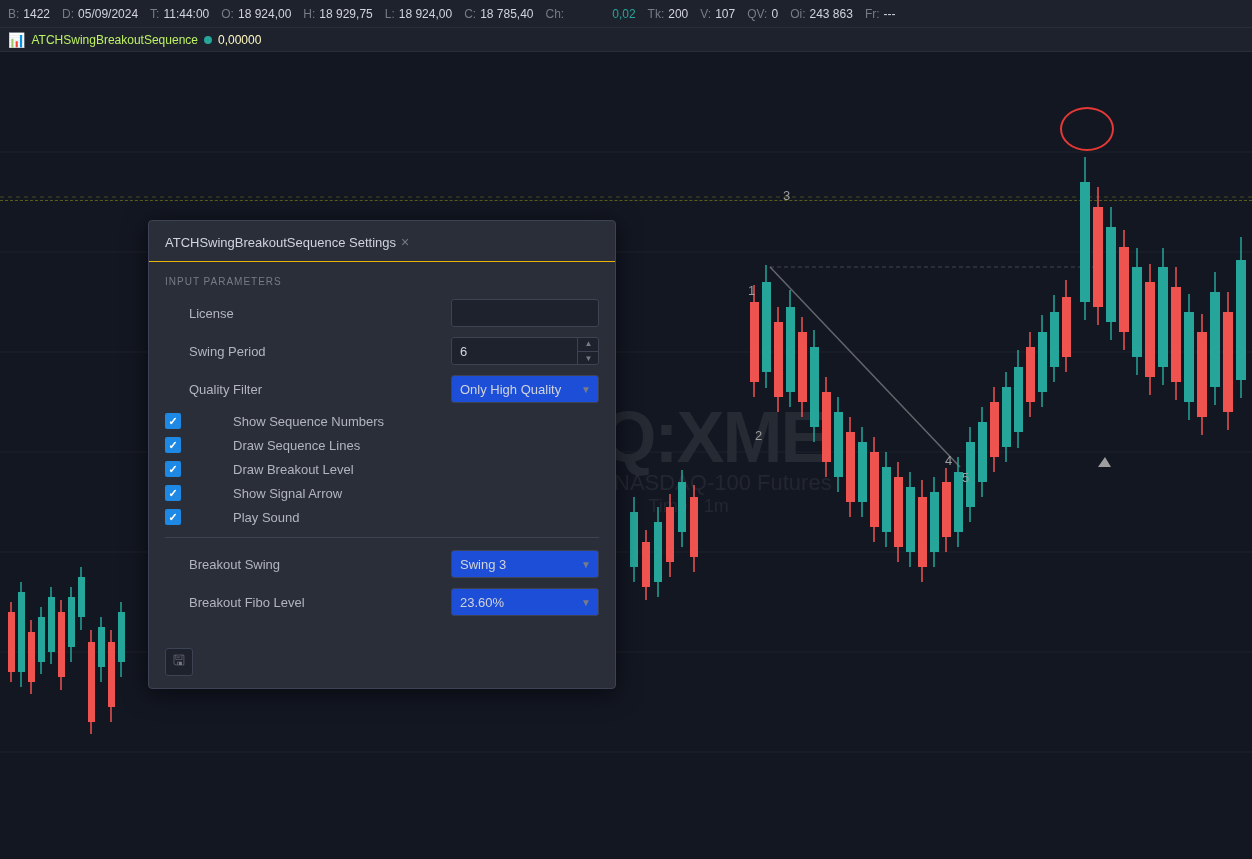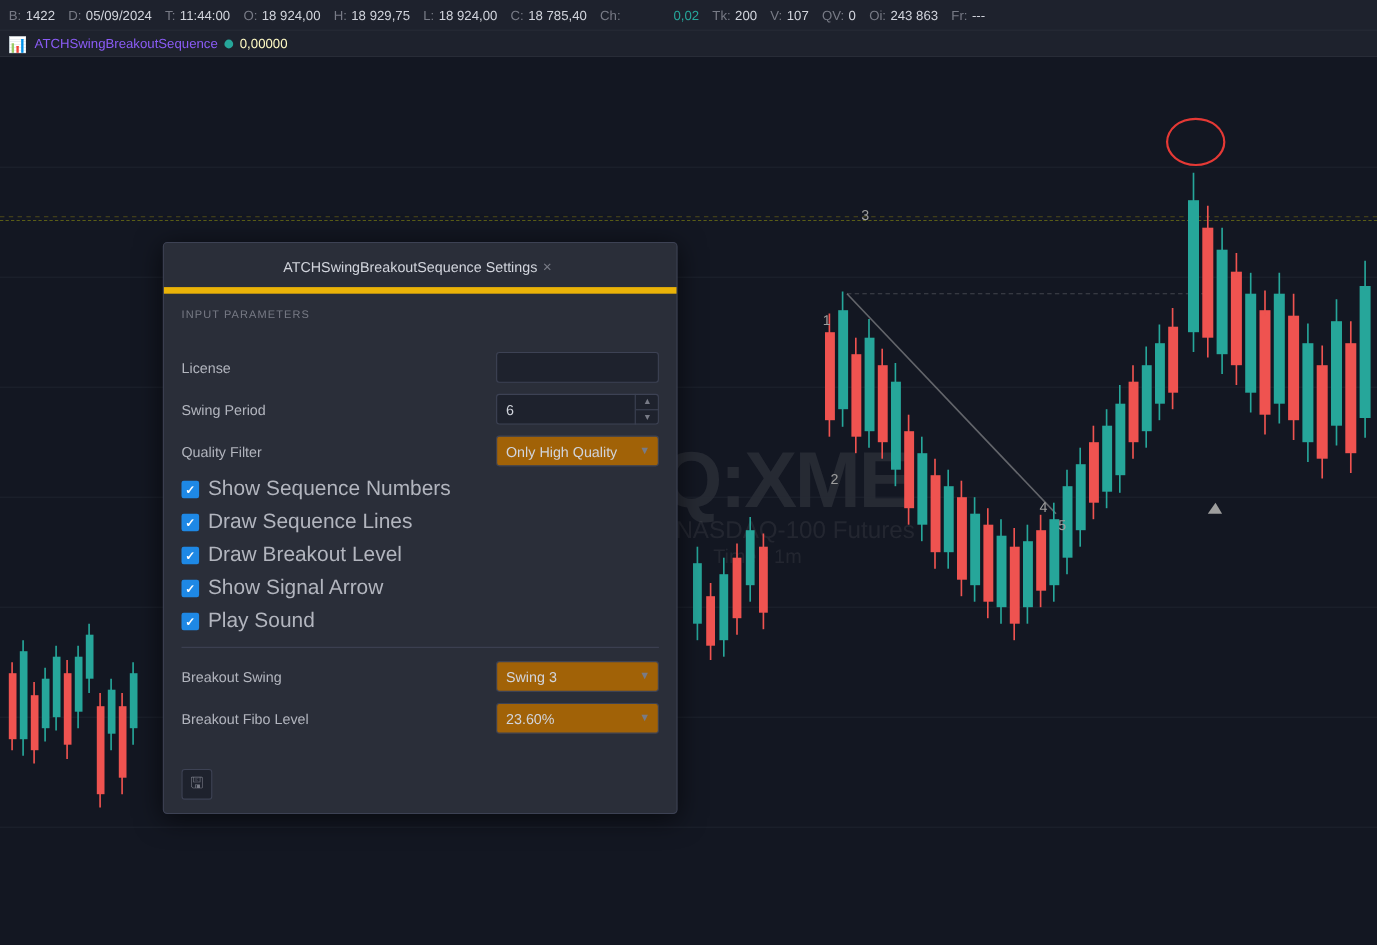--- a/index.html
+++ b/index.html
@@ -35,21 +35,21 @@
       height: 24px;
       display: flex;
       align-items: center;
       padding: 0 8px;
       gap: 6px;
       font-size: 12px;
       color: #b2b5be;
       border-bottom: 1px solid #2a2e39;
     }
     #indicator-row .ind-icon { color: #b2b5be; font-size: 14px; }
-    #indicator-row .ind-name { color: #8b5cf6; }
+    #indicator-row .ind-name { color: #bef264; }
     #indicator-row .ind-dot { width: 8px; height: 8px; border-radius: 50%; background: #26a69a; display: inline-block; }
     #indicator-row .ind-value { color: #fef9c3; }
 
     
     #chart-area {
       position: absolute;
       top: 52px;
       left: 0;
       right: 0;
       bottom: 0;
@@ -109,23 +109,23 @@
       width: 468px;
       background: #2a2e39;
       border: 1px solid #3d4254;
       border-radius: 4px;
       box-shadow: 0 4px 24px rgba(0,0,0,0.6);
       z-index: 100;
     }
     #dialog-header {
       display: flex;
       align-items: center;
-      justify-content: center;
+      justify-content: flex-start;
       padding: 12px 16px 10px;
-      border-bottom: 6px solid #eab308;
+      border-bottom: 1px solid #eab308;
     }
     #dialog-title {
       font-size: 13px;
       color: #d1d4dc;
       font-weight: 500;
     }
     #dialog-close {
       width: 18px;
       height: 18px;
       cursor: pointer;
@@ -139,28 +139,29 @@
 
     #dialog-body {
       padding: 14px 16px;
     }
 
     .section-label {
       font-size: 10px;
       color: #787b86;
       letter-spacing: 1px;
       text-transform: uppercase;
-      margin-bottom: 28px;
+      margin-bottom: 12px;
     }
 
     .param-row {
       display: flex;
       align-items: center;
       justify-content: flex-start;
       margin-bottom: 10px;
+      margin-left: 24px;
     }
     .param-label {
       font-size: 13px;
       color: #b2b5be;
       flex: 1;
     }
     .param-input {
       background: #1e222d;
       border: 1px solid #3d4254;
       border-radius: 3px;
@@ -169,21 +170,21 @@
       padding: 4px 8px;
       width: 148px;
       outline: none;
       height: 28px;
     }
     .param-select-wrap {
       position: relative;
       width: 148px;
     }
     .param-select {
-      background: #a16207;
+      background: #1d4ed8;
       border: 1px solid #3d4254;
       border-radius: 3px;
       color: #d1d4dc;
       font-size: 13px;
       padding: 4px 28px 4px 8px;
       width: 148px;
       outline: none;
       height: 28px;
       appearance: none;
       cursor: pointer;
@@ -250,22 +251,23 @@
       justify-content: center;
       cursor: pointer;
       flex-shrink: 0;
     }
     .checkbox-check {
       color: white;
       font-size: 11px;
       font-weight: bold;
     }
     .checkbox-label {
-      font-size: 19px;
+      font-size: 13px;
       color: #b2b5be;
+      margin-left: 44px;
     }
 
     
     .section-divider {
       border: none;
       border-top: 1px solid #3d4254;
       margin: 12px 0;
     }
 
     

